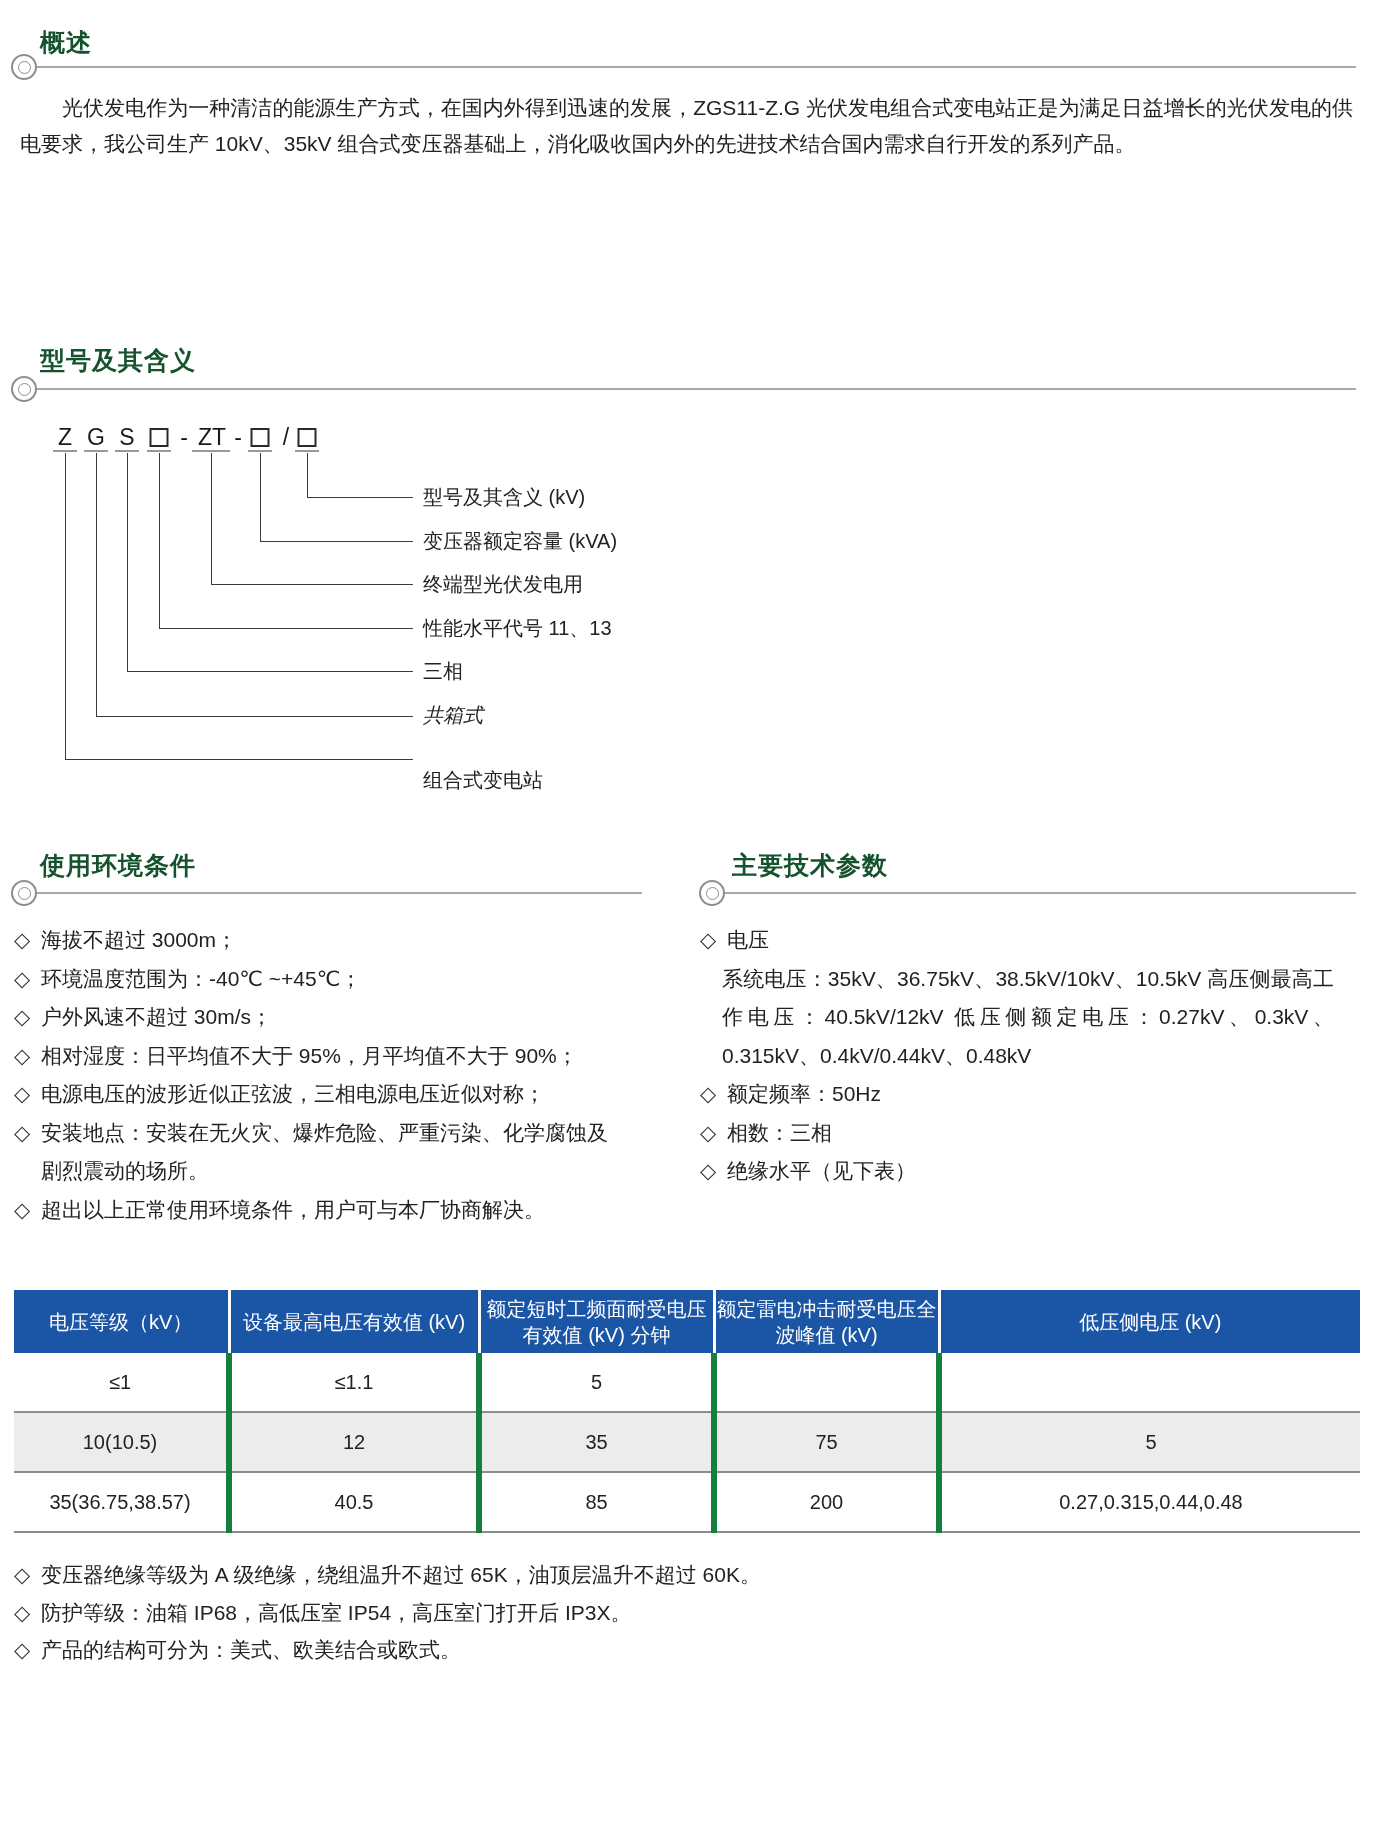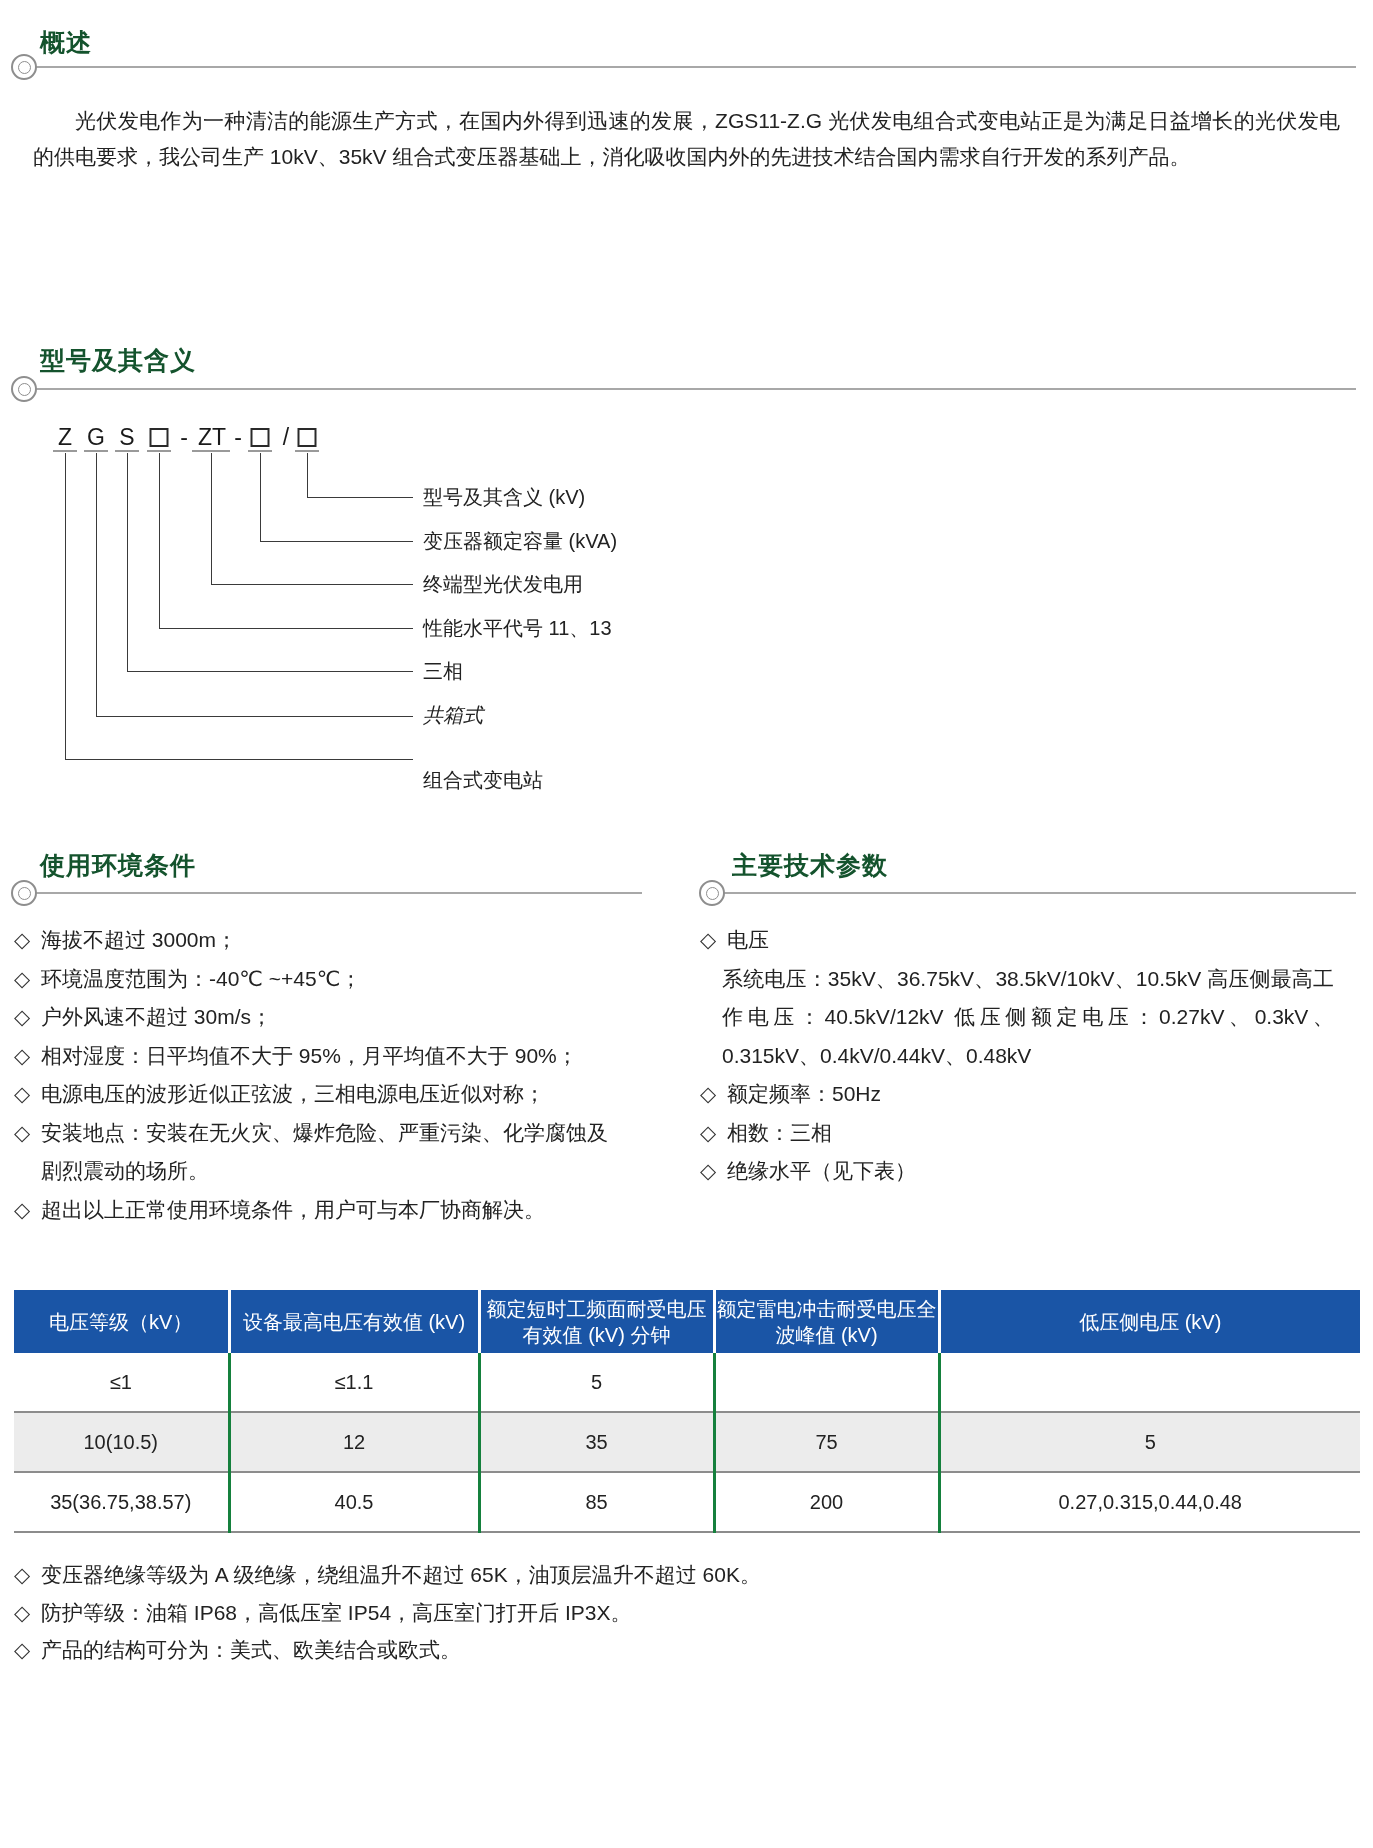--- a/index.html
+++ b/index.html
@@ -7,21 +7,21 @@
   #page{position:relative;width:1373px;height:1848px;background:#fff;overflow:hidden;}
 
   
   .sh-title{position:absolute;font-size:25px;font-weight:700;color:#14532d;letter-spacing:1px;white-space:nowrap;}
   .sh-line{position:absolute;height:2px;background:#a8a8a8;}
   .sh-ring{position:absolute;width:22px;height:22px;border:2px solid #8e8e8e;border-radius:50%;background:#fff;display:flex;align-items:center;justify-content:center;z-index:2;}
   .sh-ring::after{content:"";width:11px;height:11px;border:1.5px solid #8e8e8e;border-radius:50%;}
 
   
   .overview{position:absolute;left:17px;top:87px;width:1339px;font-size:21px;line-height:36px;text-align:justify;}
-  .overview p{margin:16px;text-indent:2em;}
+  .overview p{margin:3px;text-indent:2em;}
 
   
   .code-char{position:absolute;top:424px;transform:translateX(-50%);font-size:23px;font-weight:500;color:#1a1a1a;white-space:nowrap;}
   .code-box{top:428px;width:15px;height:15px;border:2px solid #2a2a2a;font-size:0;background:#fff;}
   .tick{position:absolute;top:450px;height:2px;background:#9a9a9a;}
   .conn{position:absolute;top:453px;border-left:1px solid #3a3a3a;border-bottom:1px solid #3a3a3a;}
   .dlabel{position:absolute;left:423px;font-size:20px;line-height:28px;color:#222;white-space:nowrap;}
 
   
   .blist{position:absolute;}
@@ -29,21 +29,21 @@
   .li .b{flex:none;width:27px;color:#333;}
   .li .t{flex:1;}
   .detail{margin-left:22px;width:612px;font-size:21px;line-height:38.5px;text-align:justify;}
 
   
   .tblwrap{position:absolute;left:14px;top:1290px;width:1346px;}
   table{border-collapse:collapse;table-layout:fixed;width:1346px;}
   th{background:#1a55a6;color:#fff;font-size:20px;font-weight:400;height:63px;line-height:26px;padding:0;text-align:center;vertical-align:middle;}
   th + th{border-left:3px solid #ffffff;}
   td{height:58px;text-align:center;vertical-align:middle;font-size:20px;color:#222;padding:0;}
-  td + td{border-left:3px solid #15803d;margin-top:8px;}
+  td + td{border-left:6px solid #15803d;margin-top:8px;}
   tbody tr{border-bottom:2px solid #8c8c8c;background:#fff;}
   tbody tr.alt{background:#ececec;}
 
   .notes{position:absolute;left:14px;top:1556px;width:1342px;}
   .notes .li{line-height:37.5px;}
 </style>
 </head>
 <body>
 
 <div id="page">

